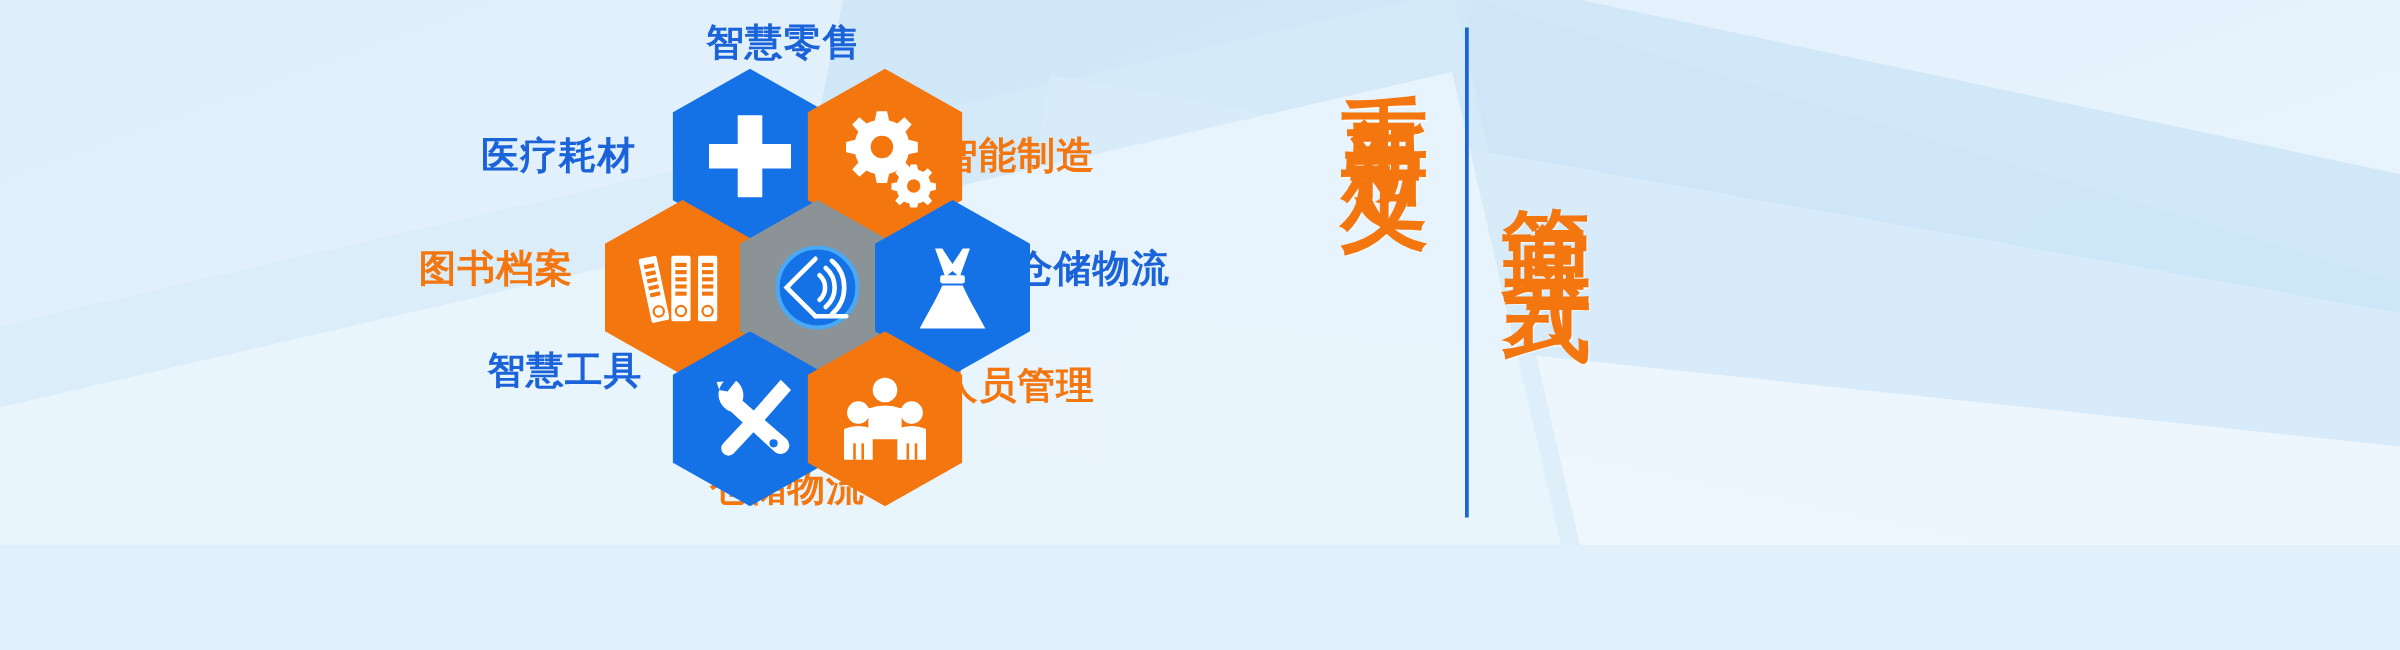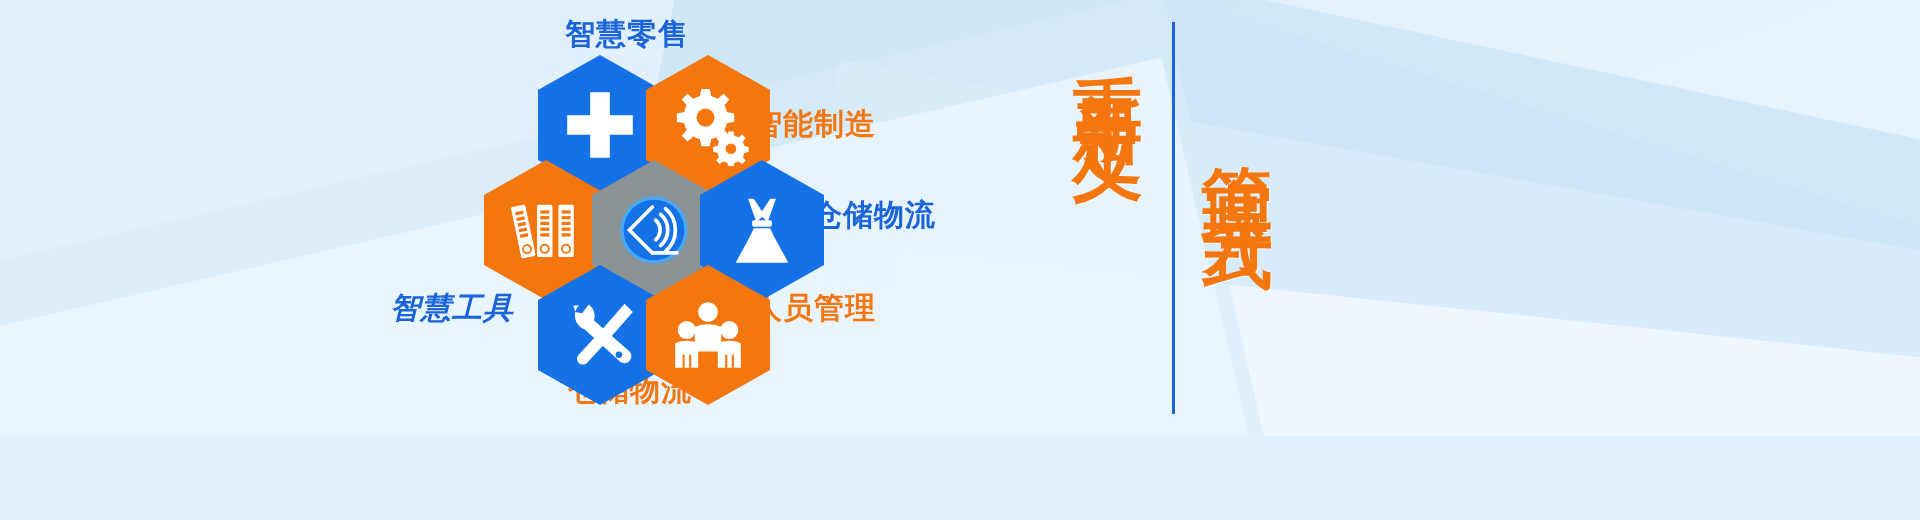--- a/index.html
+++ b/index.html
@@ -73,21 +73,21 @@
     font-weight:700;font-size:30px;letter-spacing:1px;
     font-family:"DejaVu Sans","Liberation Sans",sans-serif;
   }
   .lbl-blue{color:#1a63d8;}
   .lbl-orange{color:#f4760f;}
   .l-retail  {left:565px;top:14px;}
   .l-medical {left:385px;top:104px;}
   .l-manufact{left:752px;top:104px;}
   .l-books   {left:335px;top:195px;}
   .l-apparel {left:812px;top:195px;}
-  .l-tools   {left:390px;top:288px;font-style:italic;}
+  .l-tools   {left:390px;top:276px;}
   .l-people  {left:752px;top:288px;}
   .l-logistics{left:568px;top:370px;}
 
   
   #slogan{position:absolute;left:1050px;top:0;width:260px;height:520px;}
   .vcol{
     position:absolute;top:18px;
     writing-mode:vertical-rl;text-orientation:upright;
     color:#f4760f;font-size:70px;font-weight:700;
     letter-spacing:18px;line-height:1.05;
@@ -107,21 +107,23 @@
 <div id="banner">
 
   <div class="band band-f"></div>
   <div class="band band-a"></div>
   <div class="band band-b"></div>
   <div class="band band-c"></div>
   <div class="band band-d"></div>
   <div class="band band-e"></div>
 
   <div class="lbl lbl-blue l-retail">智慧零售</div>
+  <div class="lbl lbl-blue l-medical">医疗耗材</div>
   <div class="lbl lbl-orange l-manufact">智能制造</div>
+  <div class="lbl lbl-orange l-books">图书档案</div>
   <div class="lbl lbl-blue l-apparel">仓储物流</div>
   <div class="lbl lbl-blue l-tools">智慧工具</div>
   <div class="lbl lbl-orange l-people">人员管理</div>
   <div class="lbl lbl-orange l-logistics">仓储物流</div>
 
   <div id="cluster">
 
     <div class="hex hex-blue h-medical">
       <svg class="glyph" viewBox="0 0 100 100">
         <path d="M38 10 h24 v28 h28 v24 h-28 v28 h-24 v-28 h-28 v-24 h28 z" fill="#ffffff"></path>

